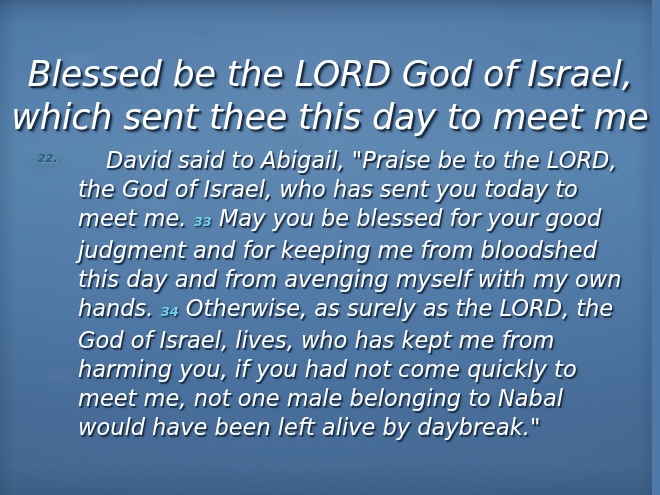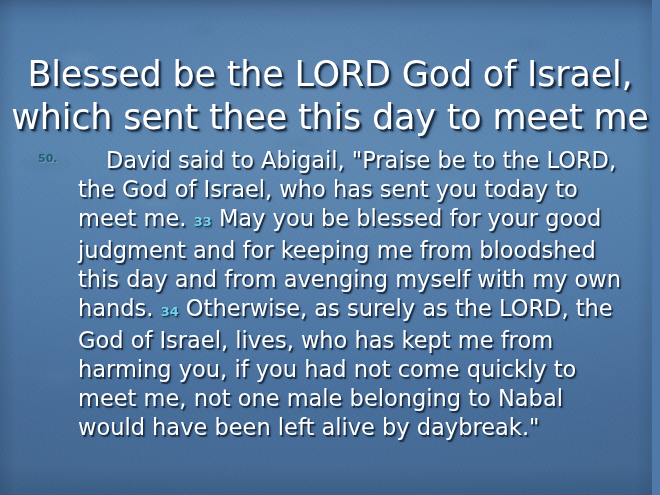--- a/index.html
+++ b/index.html
@@ -19,20 +19,21 @@
   .slide {
     position: relative;
     width: 652px;
     height: 495px;
     overflow: hidden;
     background-color: #4d78a7;
     background-image:
       
       radial-gradient(115% 85% at 48% 18%, rgba(255,255,255,0.085) 0%, rgba(255,255,255,0.03) 38%, rgba(0,0,0,0.00) 62%, rgba(0,0,0,0.10) 100%),
       linear-gradient(180deg, #4a75a5 0%, #5481ad 30%, #5079a6 58%, #4a72a0 82%, #4a74a2 100%);
+    font-style: italic;
   }
 
   
   .texture {
     position: absolute;
     inset: 0;
     pointer-events: none;
     opacity: .55;
     background-image:
       radial-gradient(ellipse 34px 16px at 12% 12%, rgba(255,255,255,.10), rgba(255,255,255,0) 70%),
@@ -134,19 +135,19 @@
 
 <div class="slide">
 
   <div class="texture"></div>
   <div class="grain"></div>
   <div class="edge-shade"></div>
 
   <h1 class="title">Blessed be the LORD God of Israel,
 which sent thee this day to meet me</h1>
 
-  <span class="verse-lead">50.</span>
+  <span class="verse-lead">22.</span>
 
   <div class="body-block">
     <span>David said to Abigail, "Praise be to the LORD, the God of Israel, who has sent you today to meet me. </span><span class="verse-num">33</span><span> May you be blessed for your good judgment and for keeping me from bloodshed this day and from avenging myself with my own hands. </span><span class="verse-num">34</span><span> Otherwise, as surely as the LORD, the God of Israel, lives, who has kept me from harming you, if you had not come quickly to meet me, not one male belonging to Nabal would have been left alive by daybreak."</span>
   </div>
 
 </div>
 
 </body></html>

